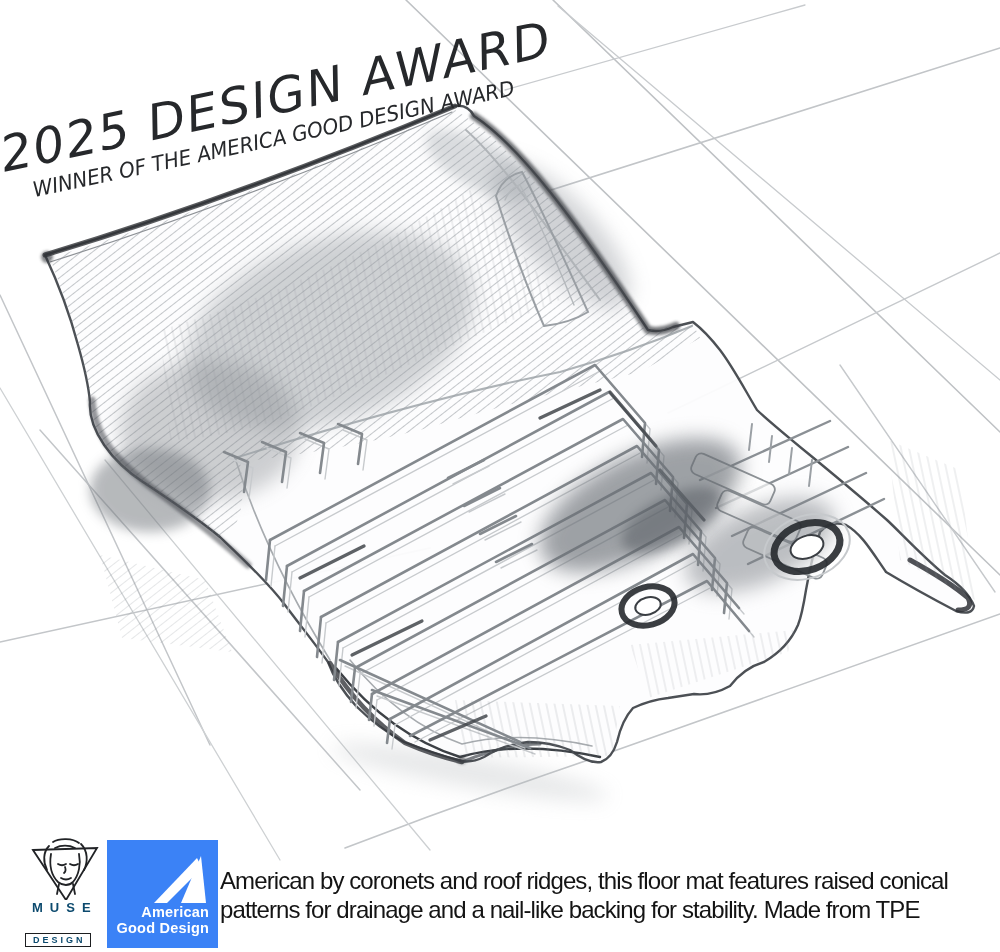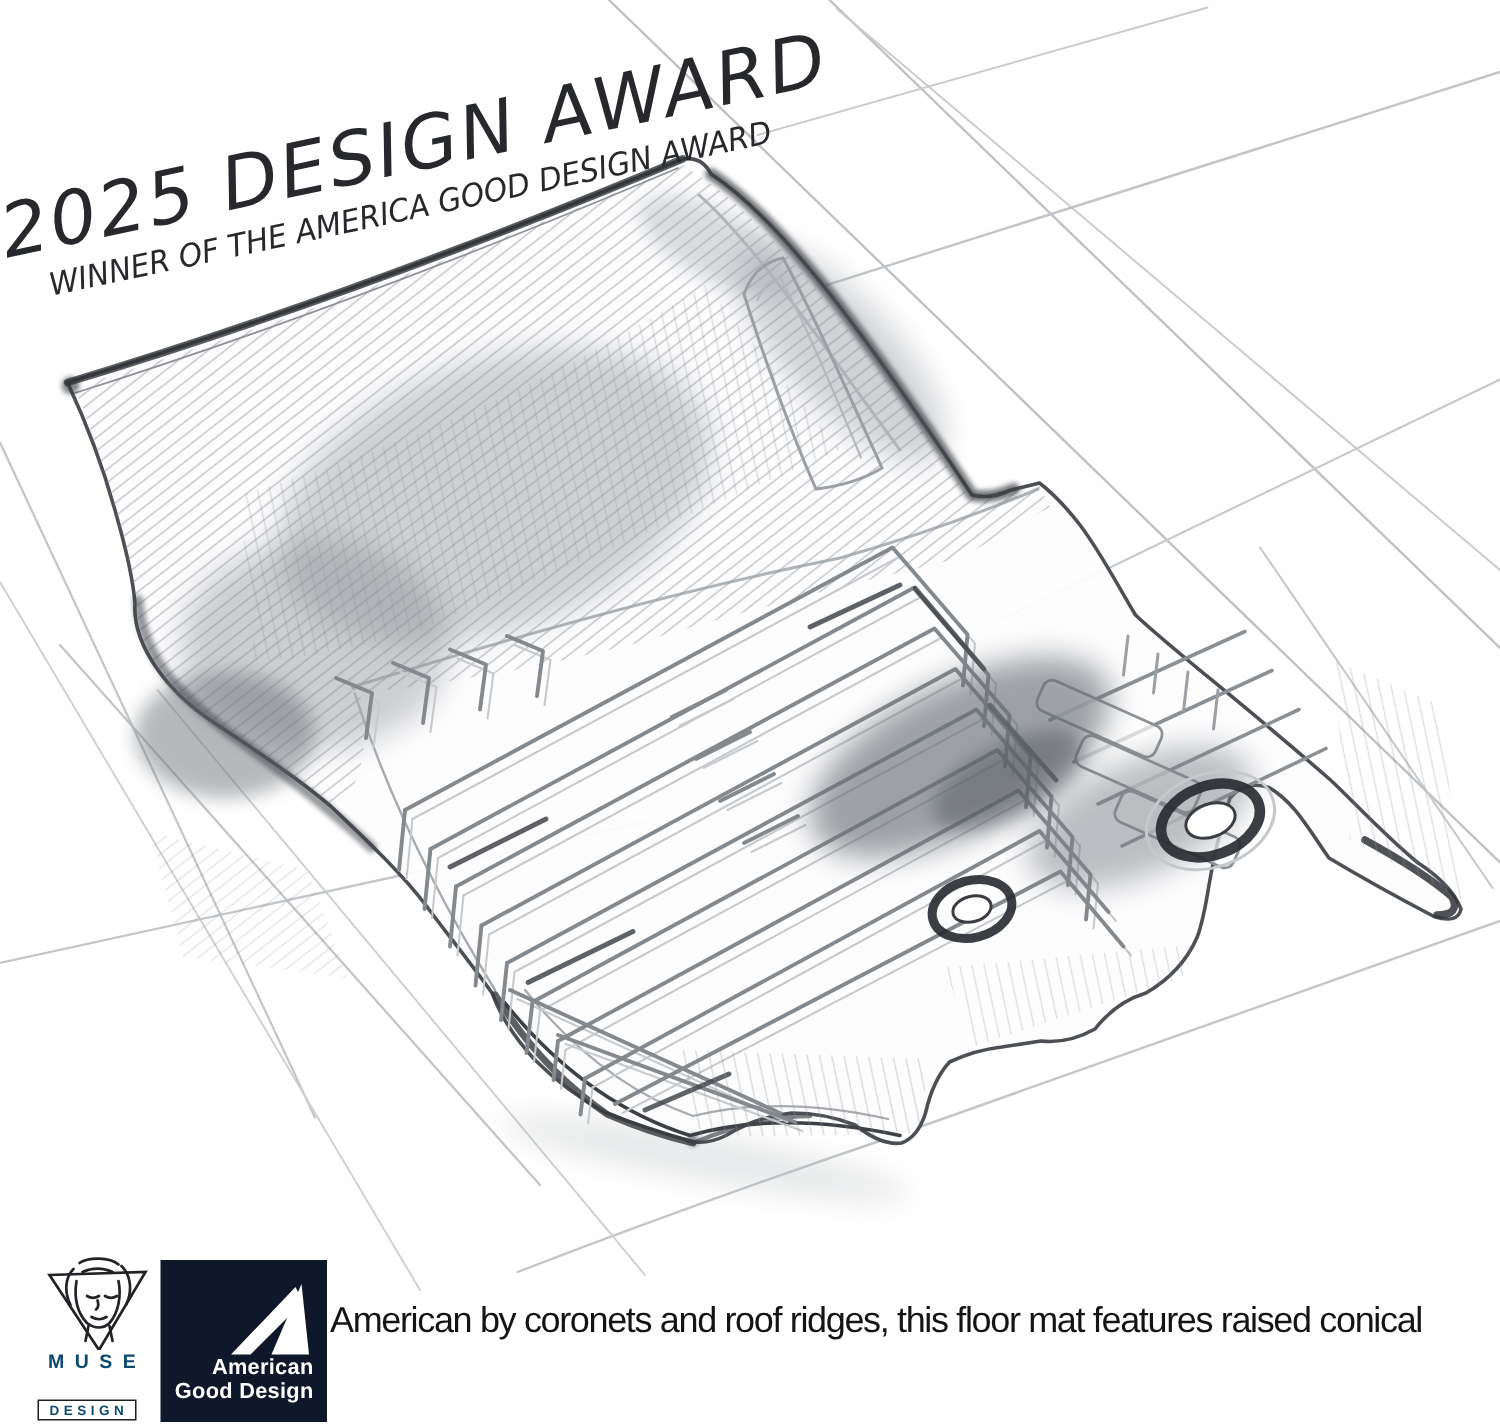--- a/index.html
+++ b/index.html
@@ -17,21 +17,21 @@
              transform:scaleX(.95);transform-origin:0 0;}
 
   
   .muse{position:absolute;left:25px;top:836px;width:80px;height:114px;color:#0c4a6e;text-align:left;}
   .muse svg{display:block;margin:0 auto;}
   .muse-word{font-size:13px;font-weight:600;letter-spacing:7px;text-indent:7px;line-height:14px;margin-top:1px;}
   .muse-design{display:inline-block;border:1.5px solid #1c1e20;font-size:9px;font-weight:700;
                letter-spacing:3px;text-indent:3px;padding:1px 4px;margin-top:18px;line-height:10px;}
   .muse-awards{font-size:16px;font-weight:700;letter-spacing:3.5px;text-indent:3.5px;line-height:14px;margin-top:12px;}
 
-  .agd{position:absolute;left:107px;top:840px;width:111px;height:108px;background:#0f172a;color:#ffffff;}
+  .agd{position:absolute;left:107px;top:840px;width:111px;height:108px;background:#3b82f6;color:#ffffff;}
   .agd svg{position:absolute;left:0;top:0;}
   .agd-text{position:absolute;right:9px;top:64px;text-align:right;font-size:14.5px;font-weight:700;line-height:16px;
             letter-spacing:.2px;}
 
   .caption{position:absolute;left:220px;top:866px;width:770px;color:#141414;
            font-size:24px;letter-spacing:-0.9px;line-height:29px;font-weight:400;}
   .caption div{white-space:nowrap;}
 </style>
 </head>
 <body>
@@ -230,15 +230,16 @@
       <path d="M90,18 L47,63 L60,63 L95,28 Z" fill="#ffffff"></path>
     </svg>
     <div class="agd-text">
       <div>American</div>
       <div>Good Design</div>
     </div>
   </div>
 
   <div class="caption">
     <div>American by coronets and roof ridges, this floor mat features raised conical</div>
+    <div>patterns for drainage and a nail-like backing for stability. Made from TPE</div>
   </div>
 
 </div>
 
 </body></html>

